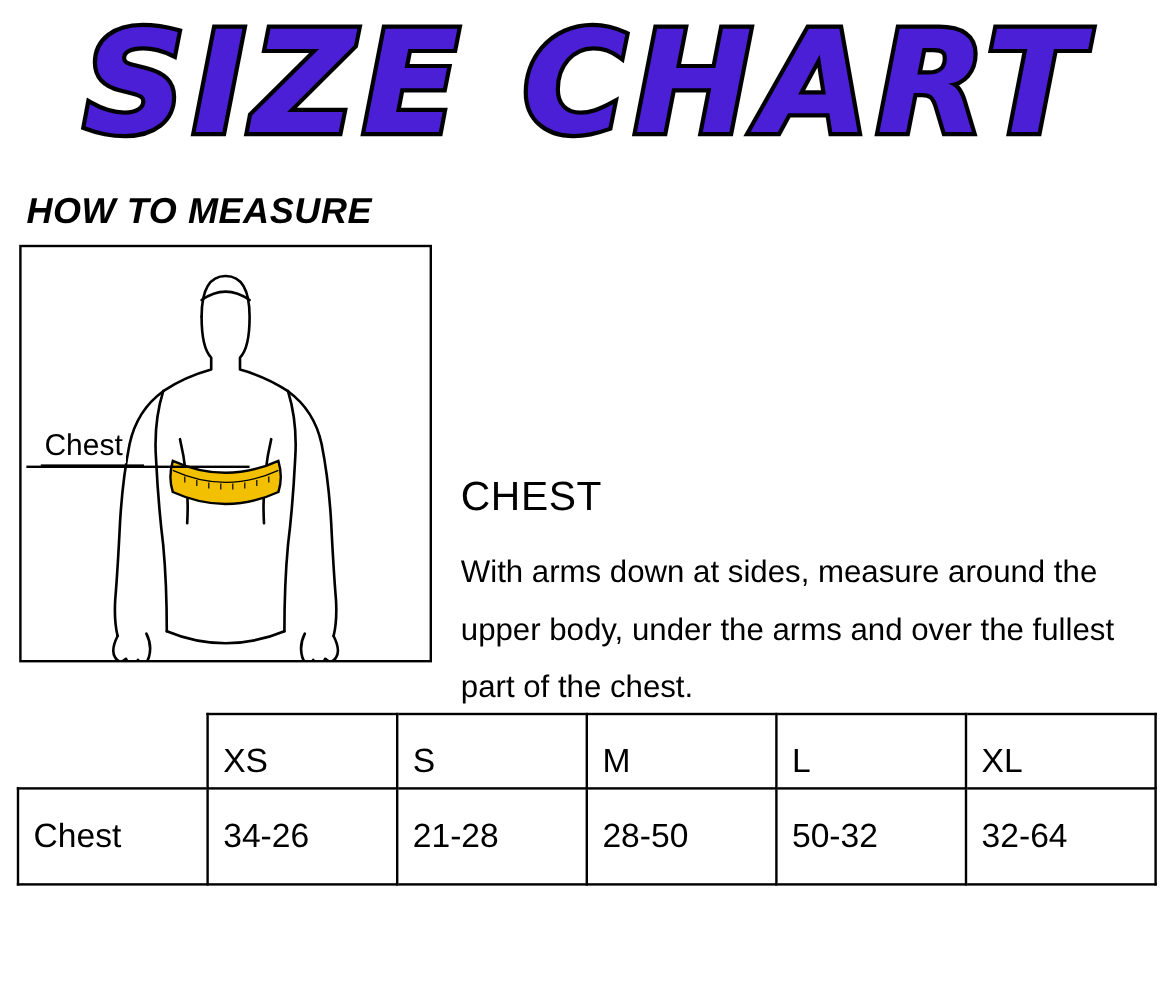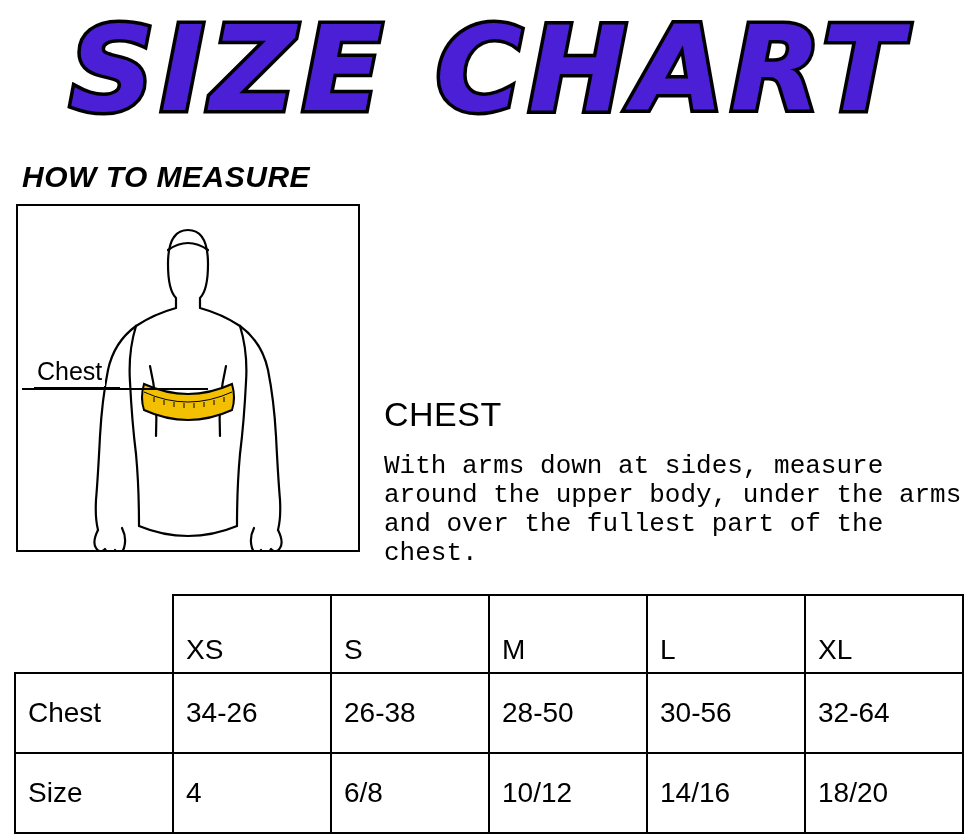--- a/index.html
+++ b/index.html
@@ -102,22 +102,22 @@
     font-size: 34px;
     letter-spacing: 0.5px;
     font-family: "Liberation Sans", sans-serif;
   }
   #desc-body {
     position: absolute;
     left: 384px;
     top: 452px;
     width: 590px;
     font-size: 26px;
-    line-height: 29px;
-    font-family: Liberation Mono, monospace;
+    line-height: 48px;
+    font-family: Liberation Sans, sans-serif;
   }
 
   
   #size-table {
     position: absolute;
     left: 14px;
     top: 594px;
     width: 950px;
     border-collapse: collapse;
     table-layout: fixed;
@@ -133,21 +133,21 @@
   #size-table col.label-col { width: 158px; }
   #size-table col.size-col  { width: 158px; }
 
   
   #size-table tr.header-row td.corner {
     border: none;
   }
   #size-table tr.header-row td {
     vertical-align: bottom;
     padding-bottom: 6px;
-    height: 78px;
+    height: 62px;
   }
   
   #size-table tr.body-row td.row-label {
     border-left: 2px solid #000;
   }
 </style>
 </head>
 <body>
 
 <div id="title-block">
@@ -218,27 +218,19 @@
       <td class="corner"></td>
       <td>XS</td>
       <td>S</td>
       <td>M</td>
       <td>L</td>
       <td>XL</td>
     </tr>
     <tr class="body-row">
       <td class="row-label">Chest</td>
       <td>34-26</td>
-      <td>26-38</td>
+      <td>21-28</td>
       <td>28-50</td>
-      <td>30-56</td>
+      <td>50-32</td>
       <td>32-64</td>
-    </tr>
-    <tr class="body-row">
-      <td class="row-label">Size</td>
-      <td>4</td>
-      <td>6/8</td>
-      <td>10/12</td>
-      <td>14/16</td>
-      <td>18/20</td>
     </tr>
   </tbody>
 </table>
 
 </body></html>

